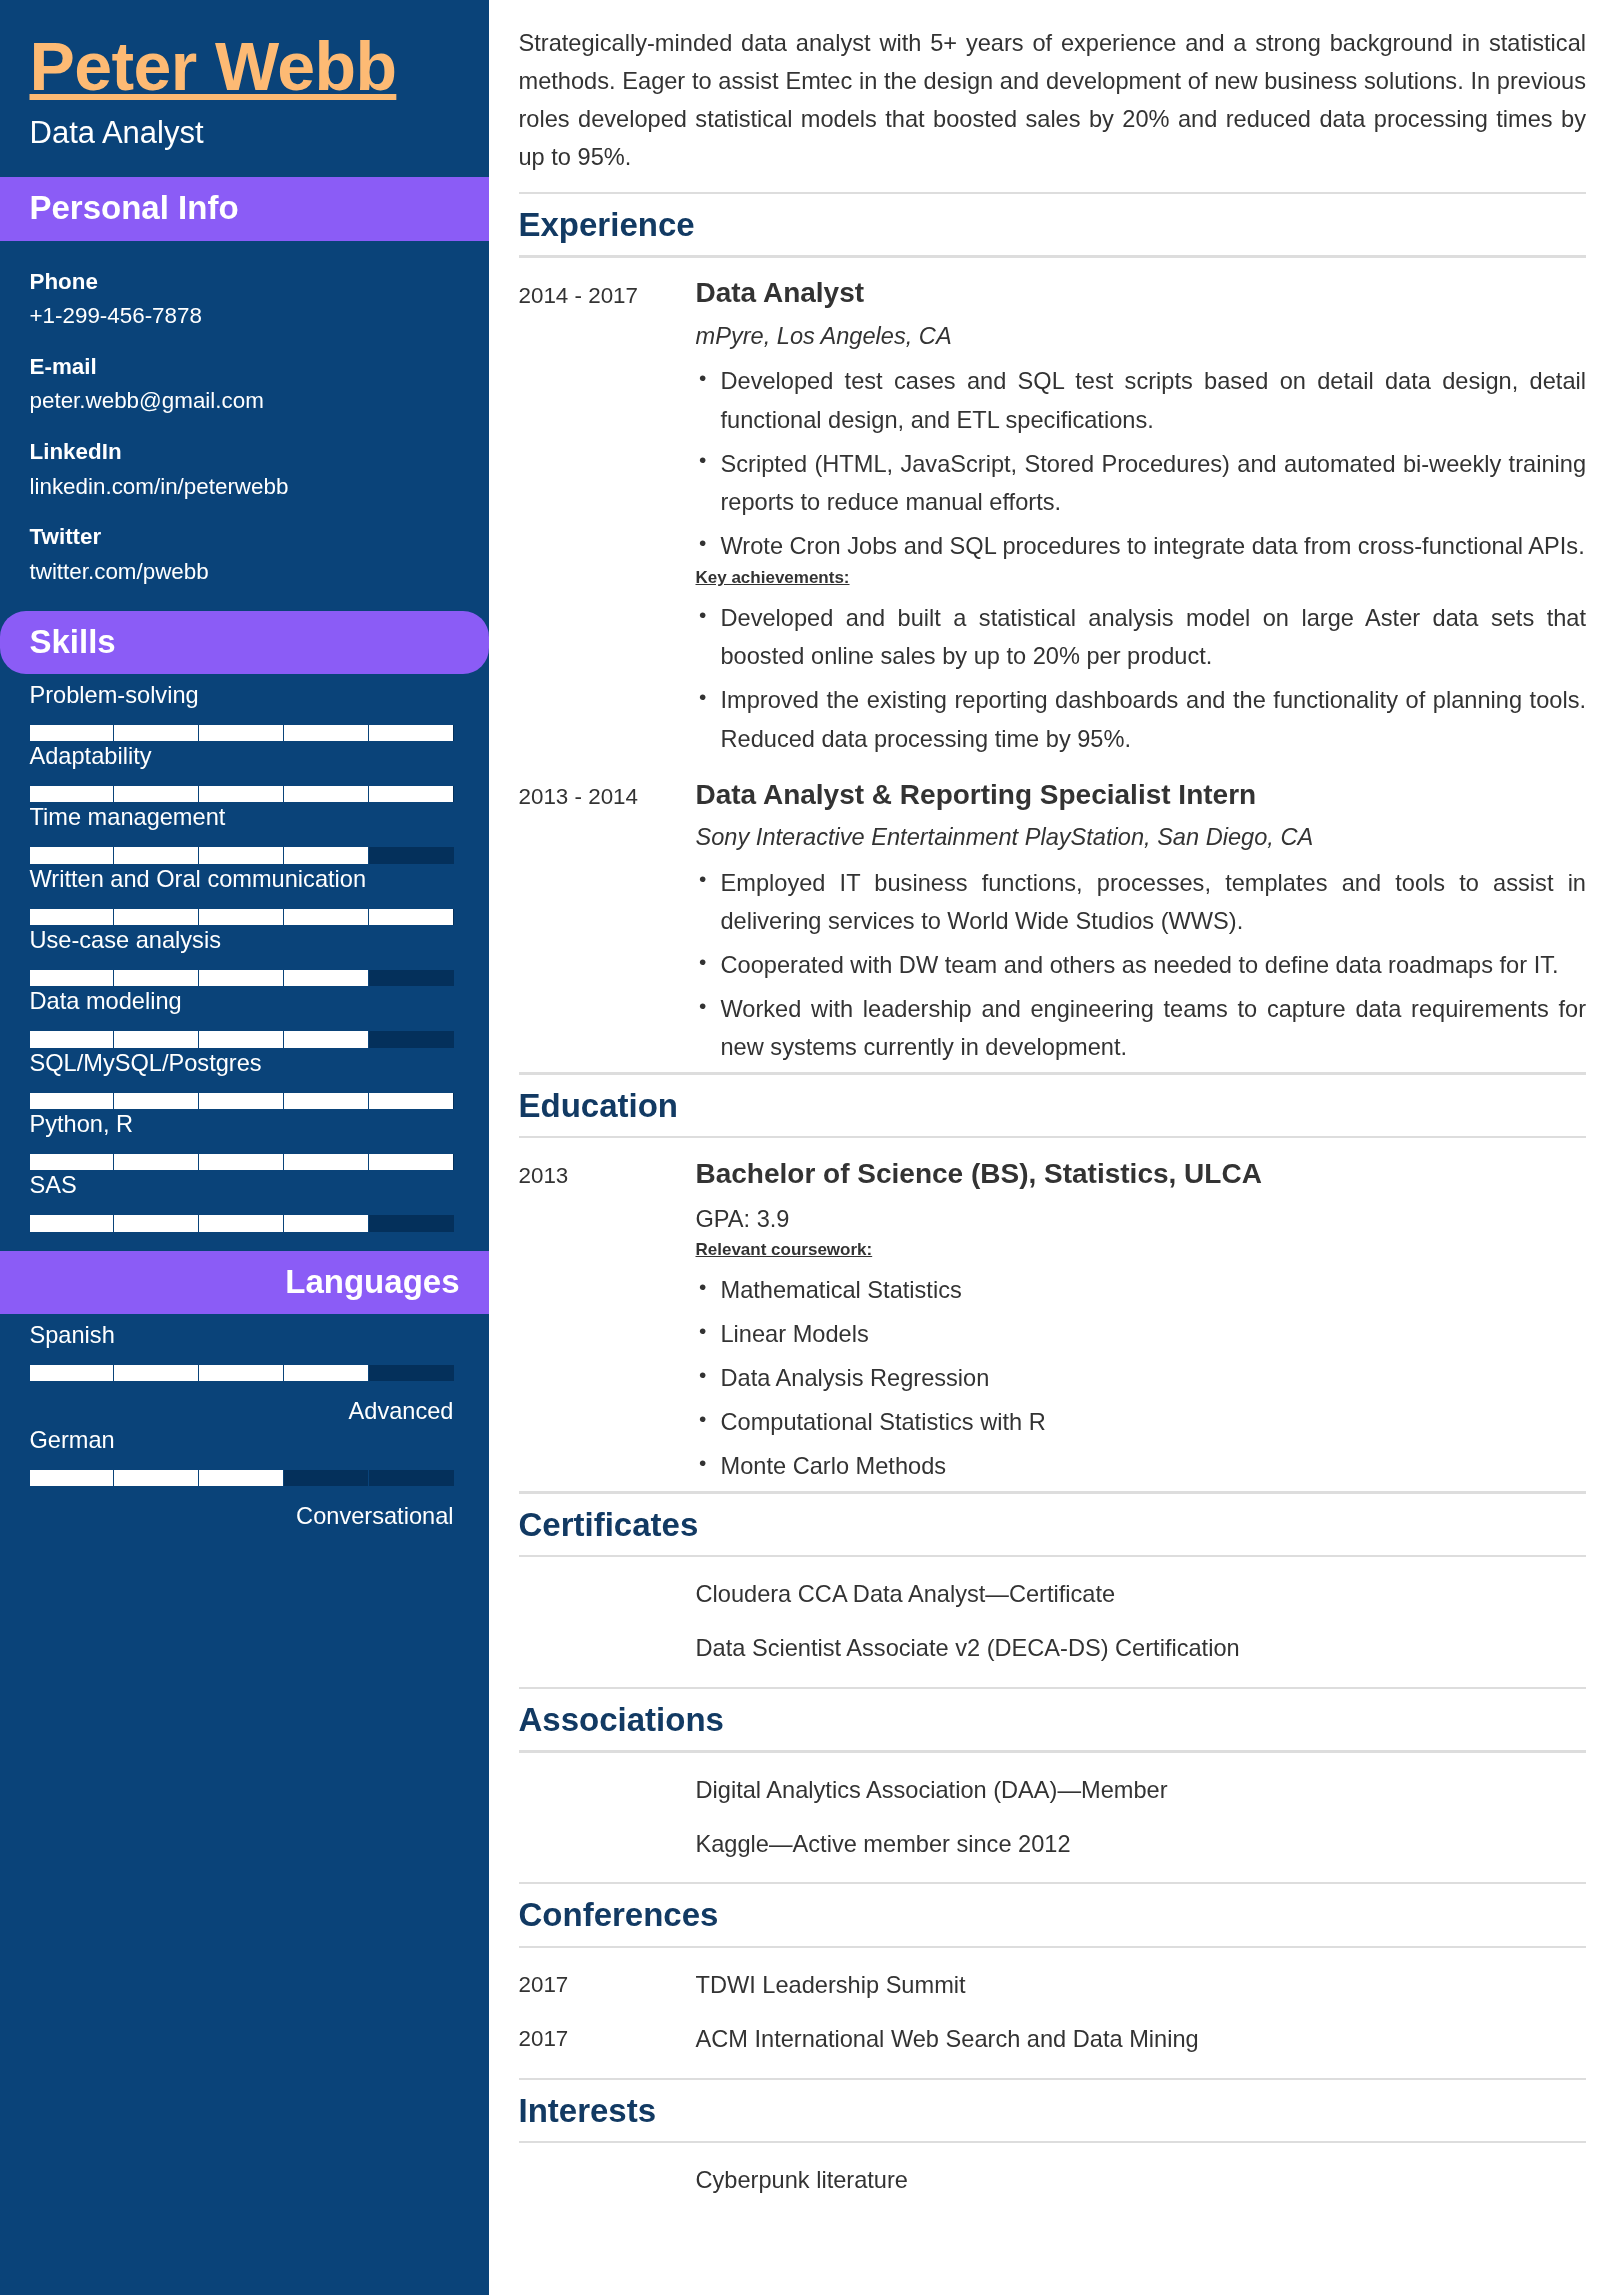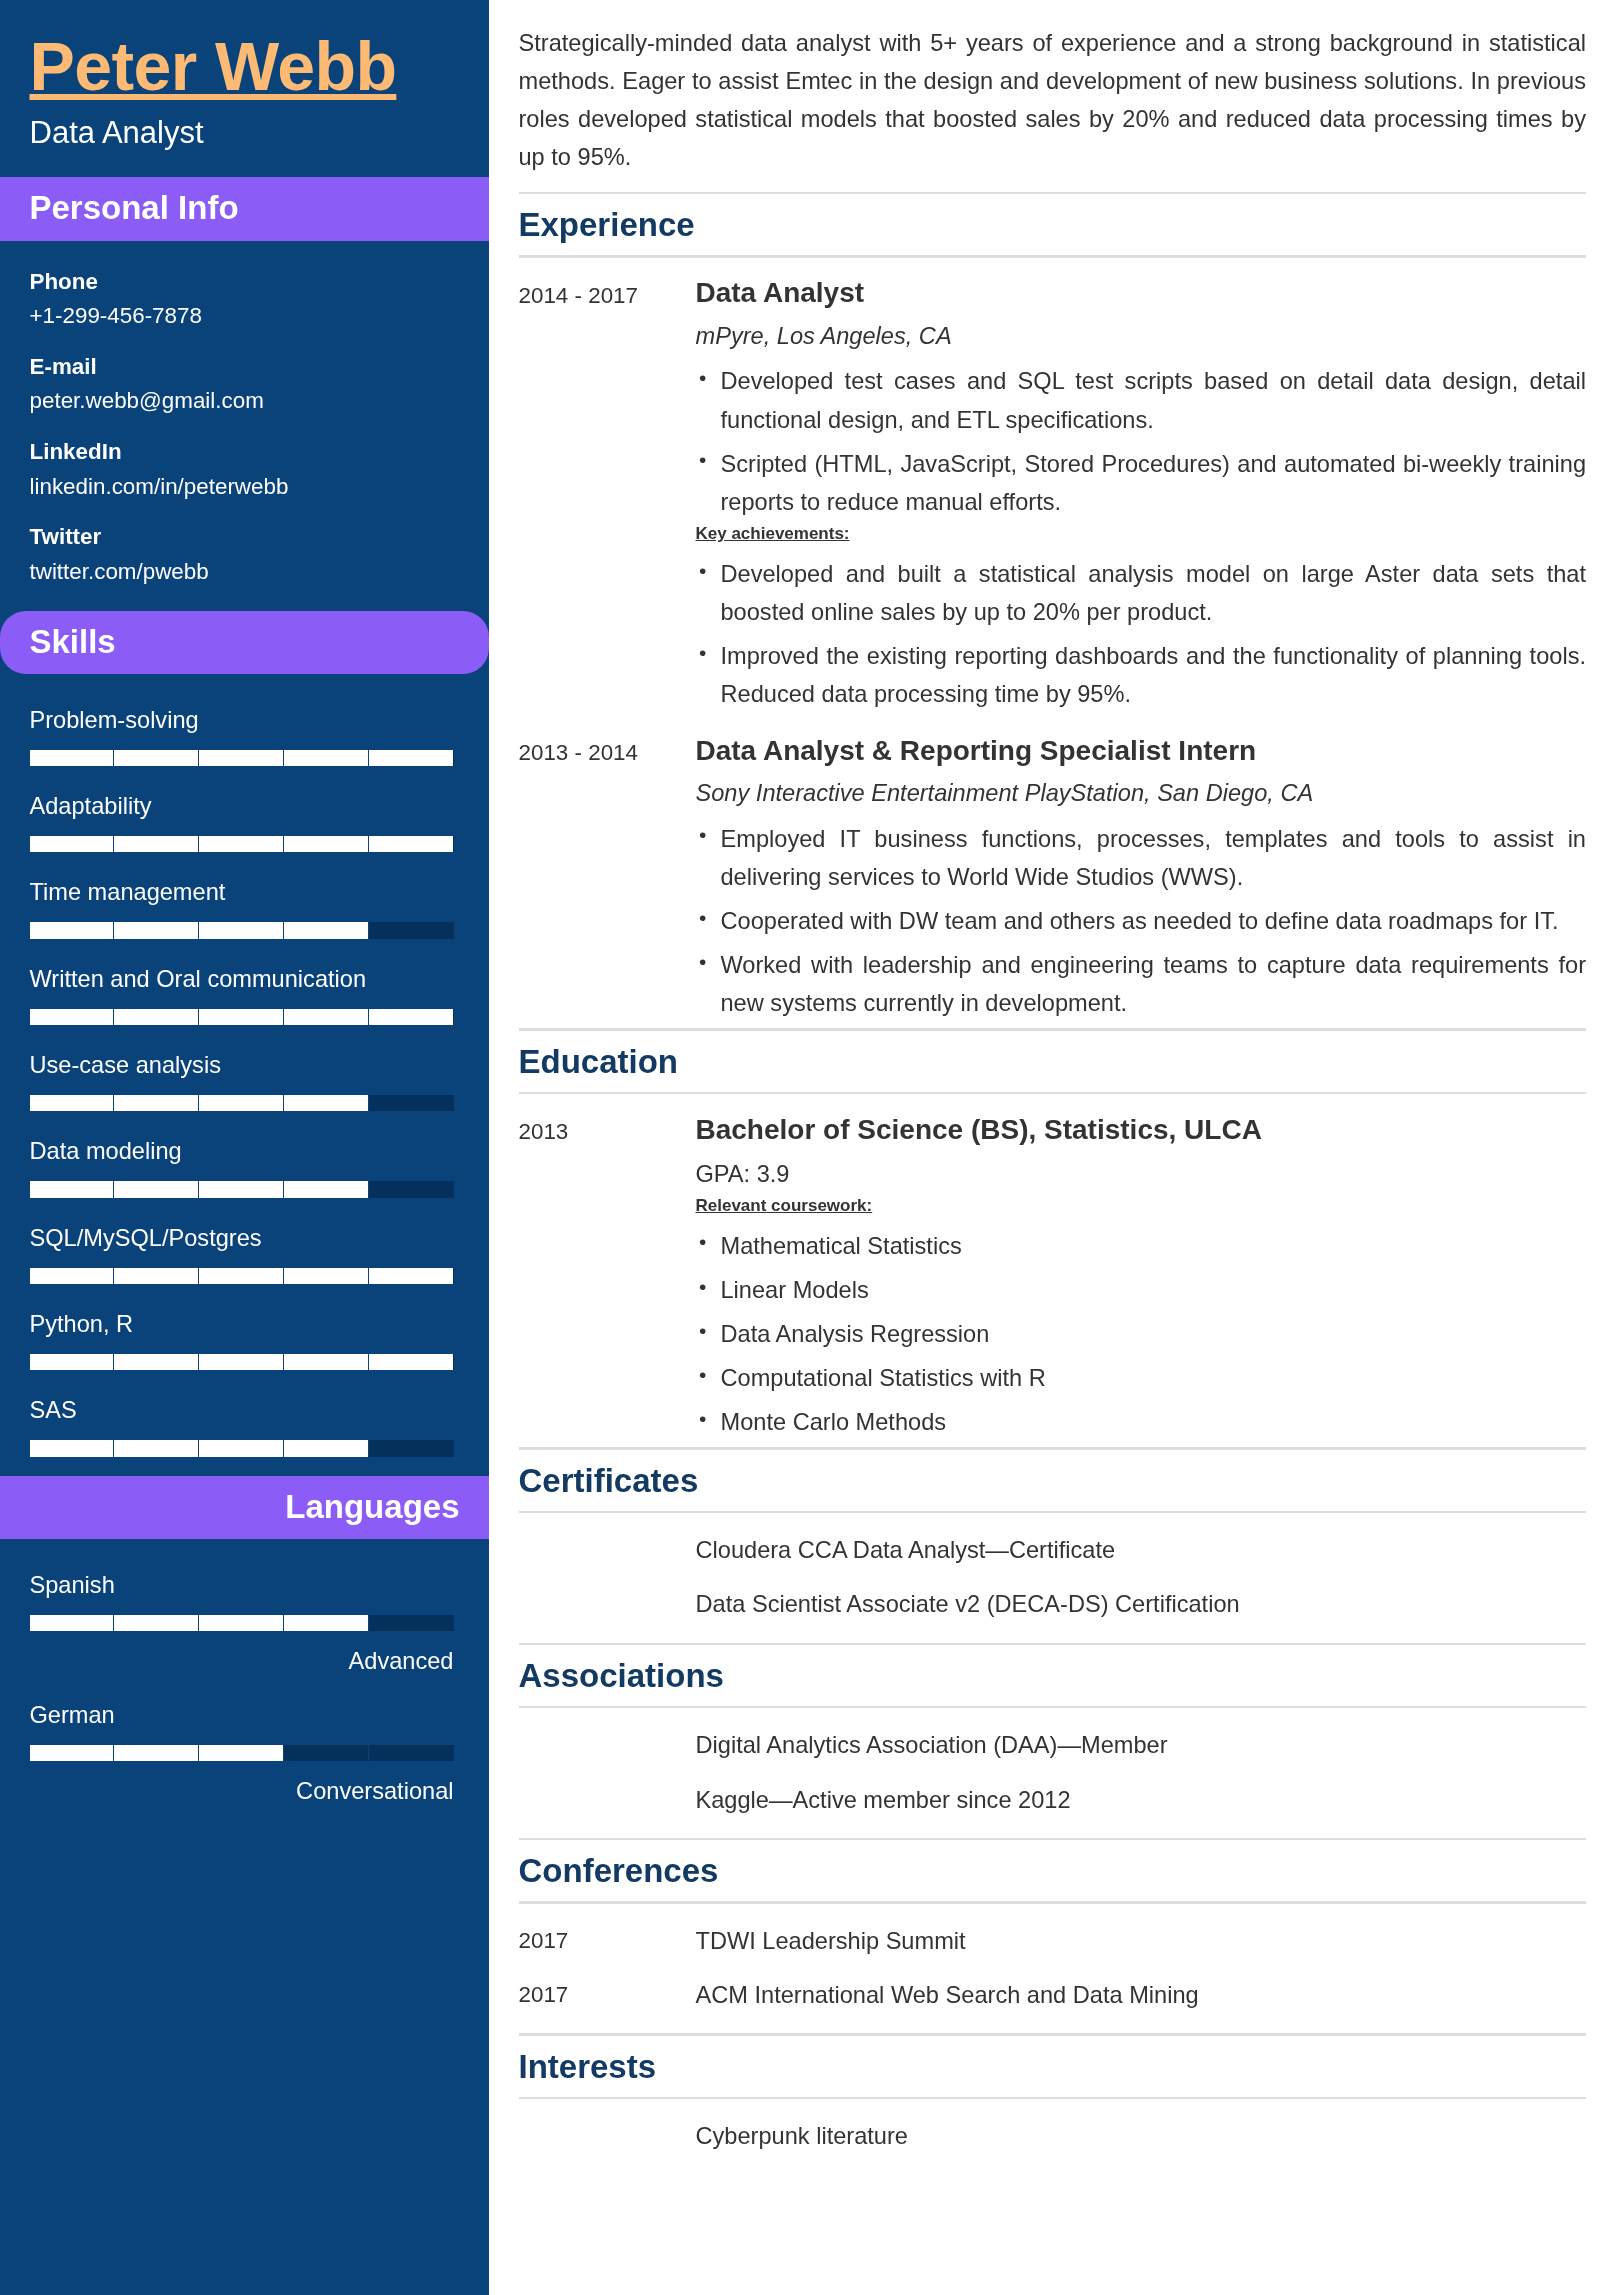--- a/index.html
+++ b/index.html
@@ -54,21 +54,21 @@
     line-height: 1.35;
   }
   .contact-value {
     font-size: 22.4px;
     font-weight: normal;
     color: #ffffff;
     line-height: 1.4;
     margin-top: 3.5px;
   }
 
-  .meter-item { margin-top: 25px; }
+  .meter-item { }
   .meter-label {
     font-size: 23.6px;
     color: #ffffff;
     line-height: 1.35;
     margin-bottom: 13px;
   }
   .meter {
     display: flex;
     width: 424px;
     height: 16.5px;
@@ -356,20 +356,21 @@
       <div class="rule"></div>
       <div class="entries" id="experience-entries">
           <div class="entry">
             <div class="entry-date">2014 - 2017</div>
             <div class="entry-main">
               <div class="entry-title">Data Analyst</div>
               <div class="entry-org">mPyre, Los Angeles, CA</div>
               <ul class="bullets">
                 <li>Developed test cases and SQL test scripts based on detail data design, detail functional design, and ETL specifications.</li>
                 <li>Scripted (HTML, JavaScript, Stored Procedures) and automated bi-weekly training reports to reduce manual efforts.</li>
+                <li>Wrote Cron Jobs and SQL procedures to integrate data from cross-functional APIs.</li>
               </ul>
               <div class="entry-sub">Key achievements:</div>
               <ul class="bullets">
                 <li>Developed and built a statistical analysis model on large Aster data sets that boosted online sales by up to 20% per product.</li>
                 <li>Improved the existing reporting dashboards and the functionality of planning tools. Reduced data processing time by 95%.</li>
               </ul>
             </div>
           </div>
           <div class="entry">
             <div class="entry-date">2013 - 2014</div>

